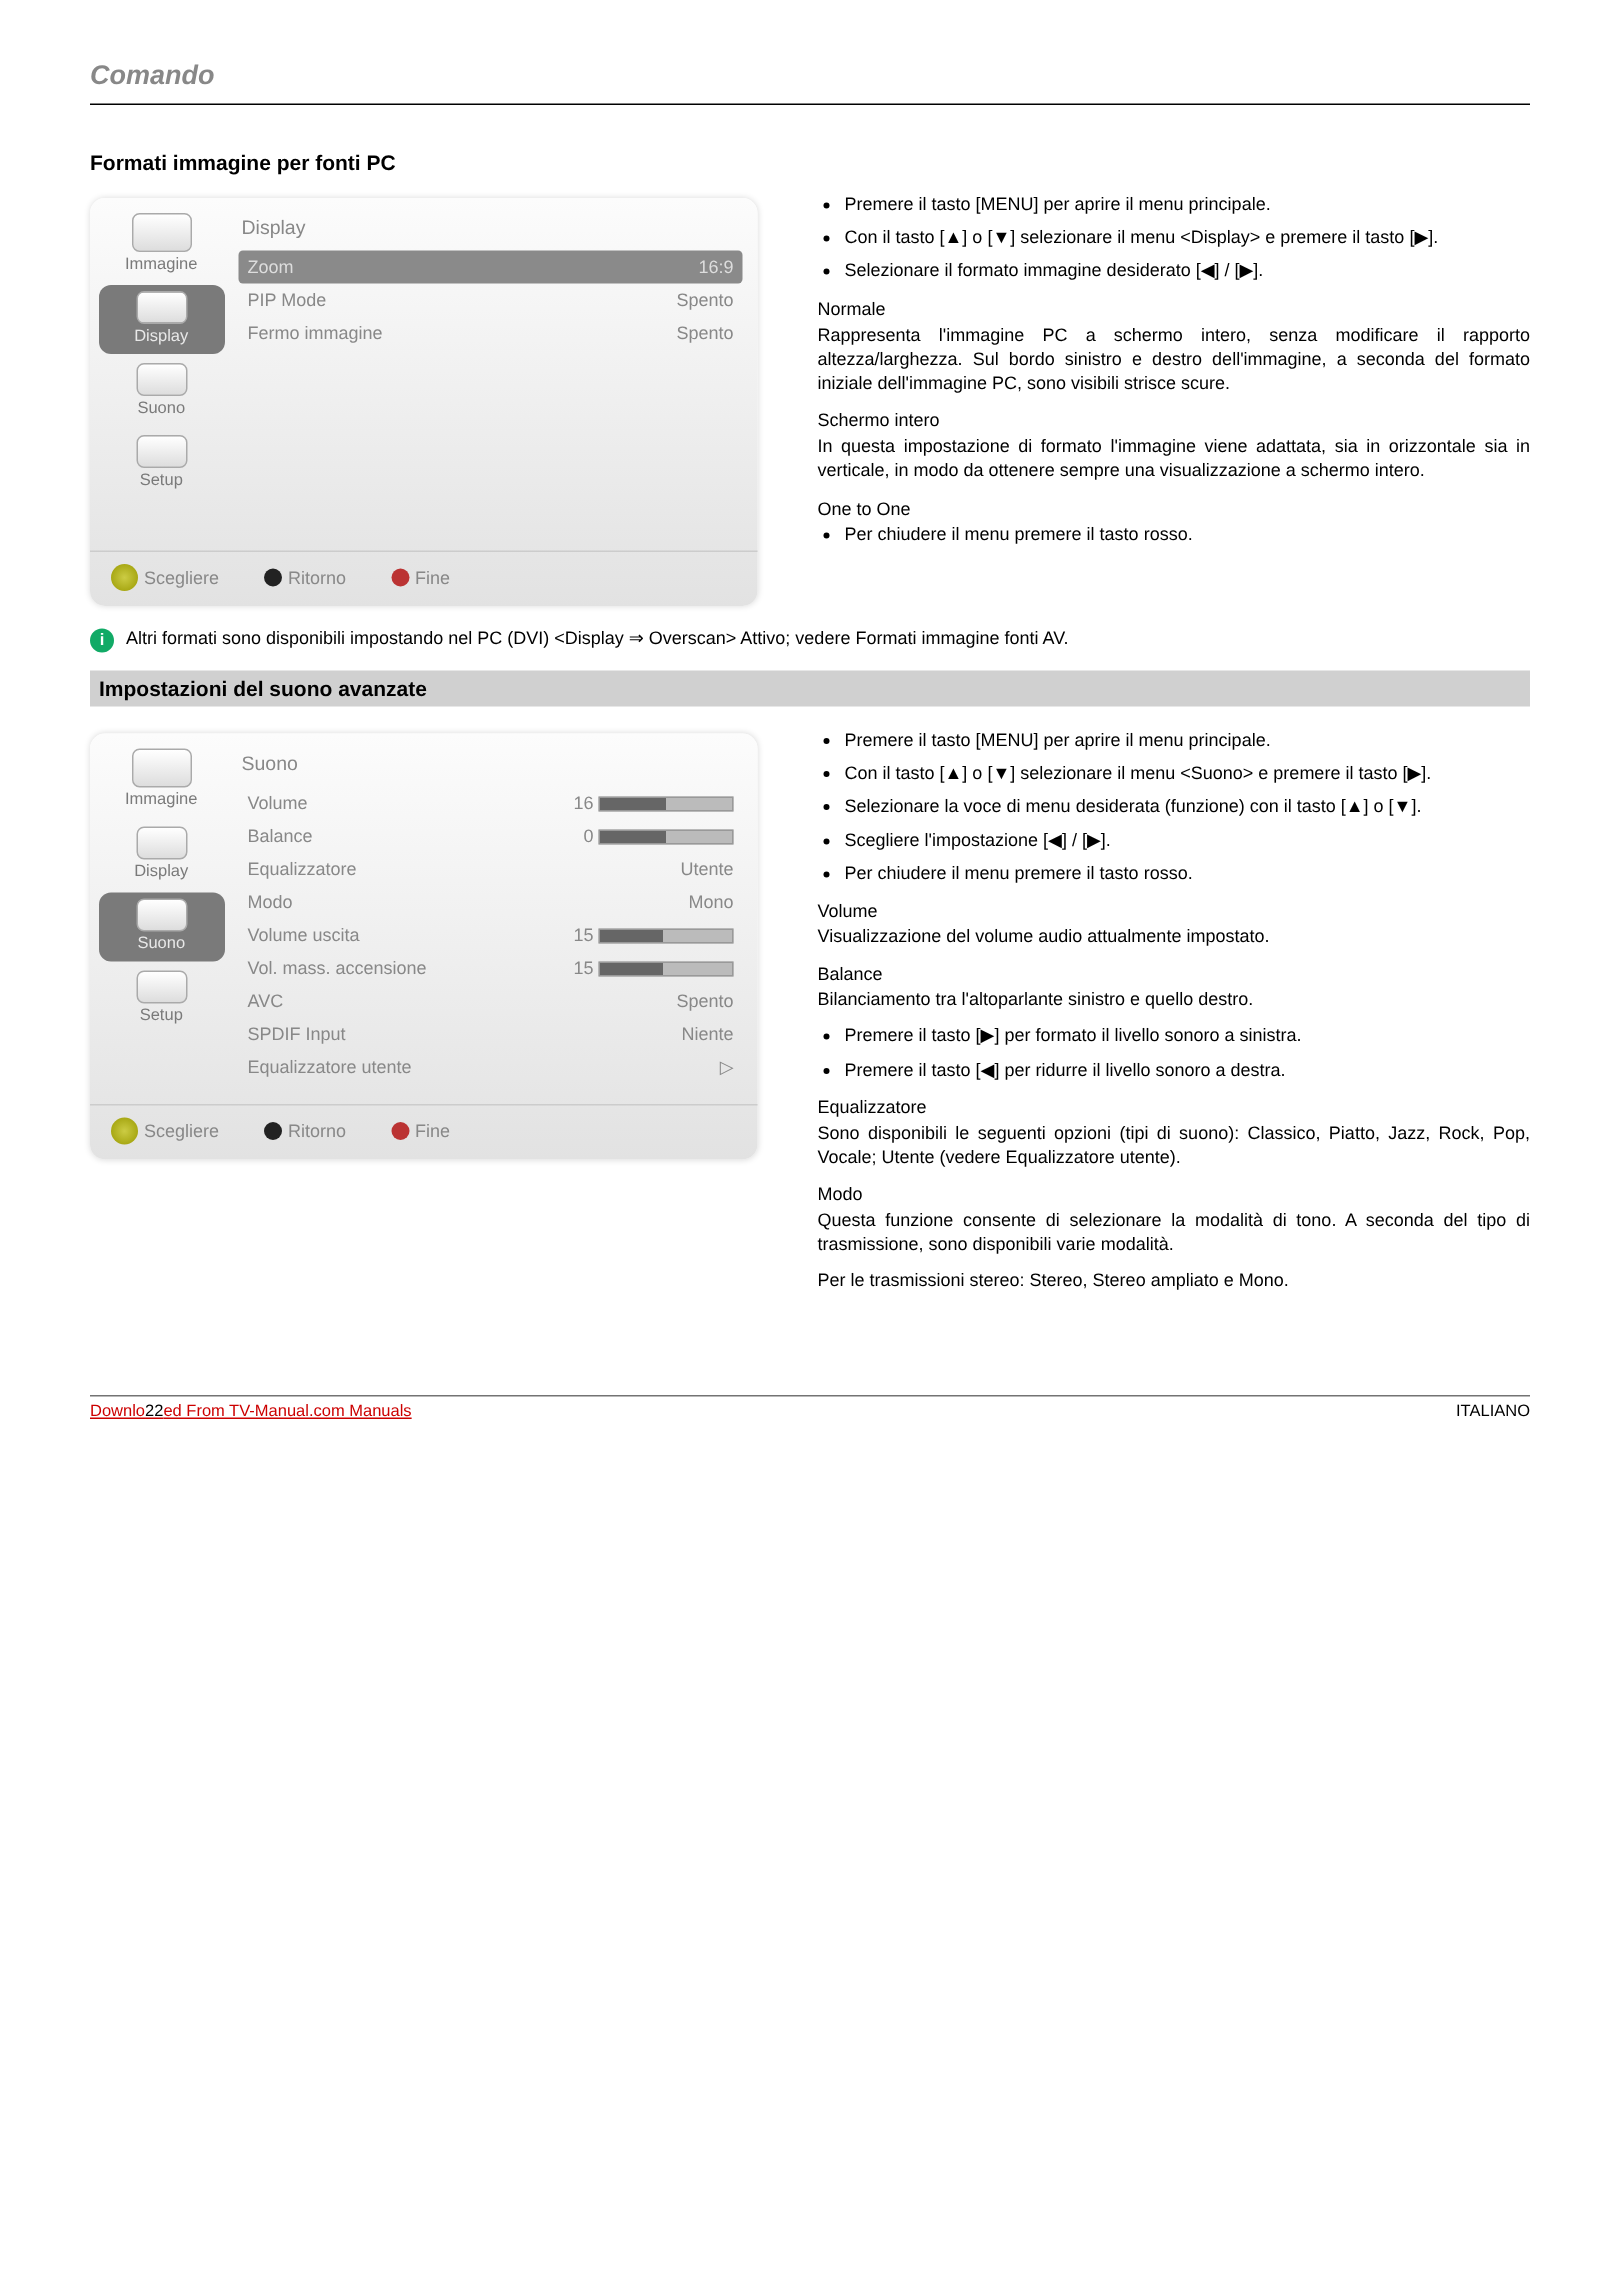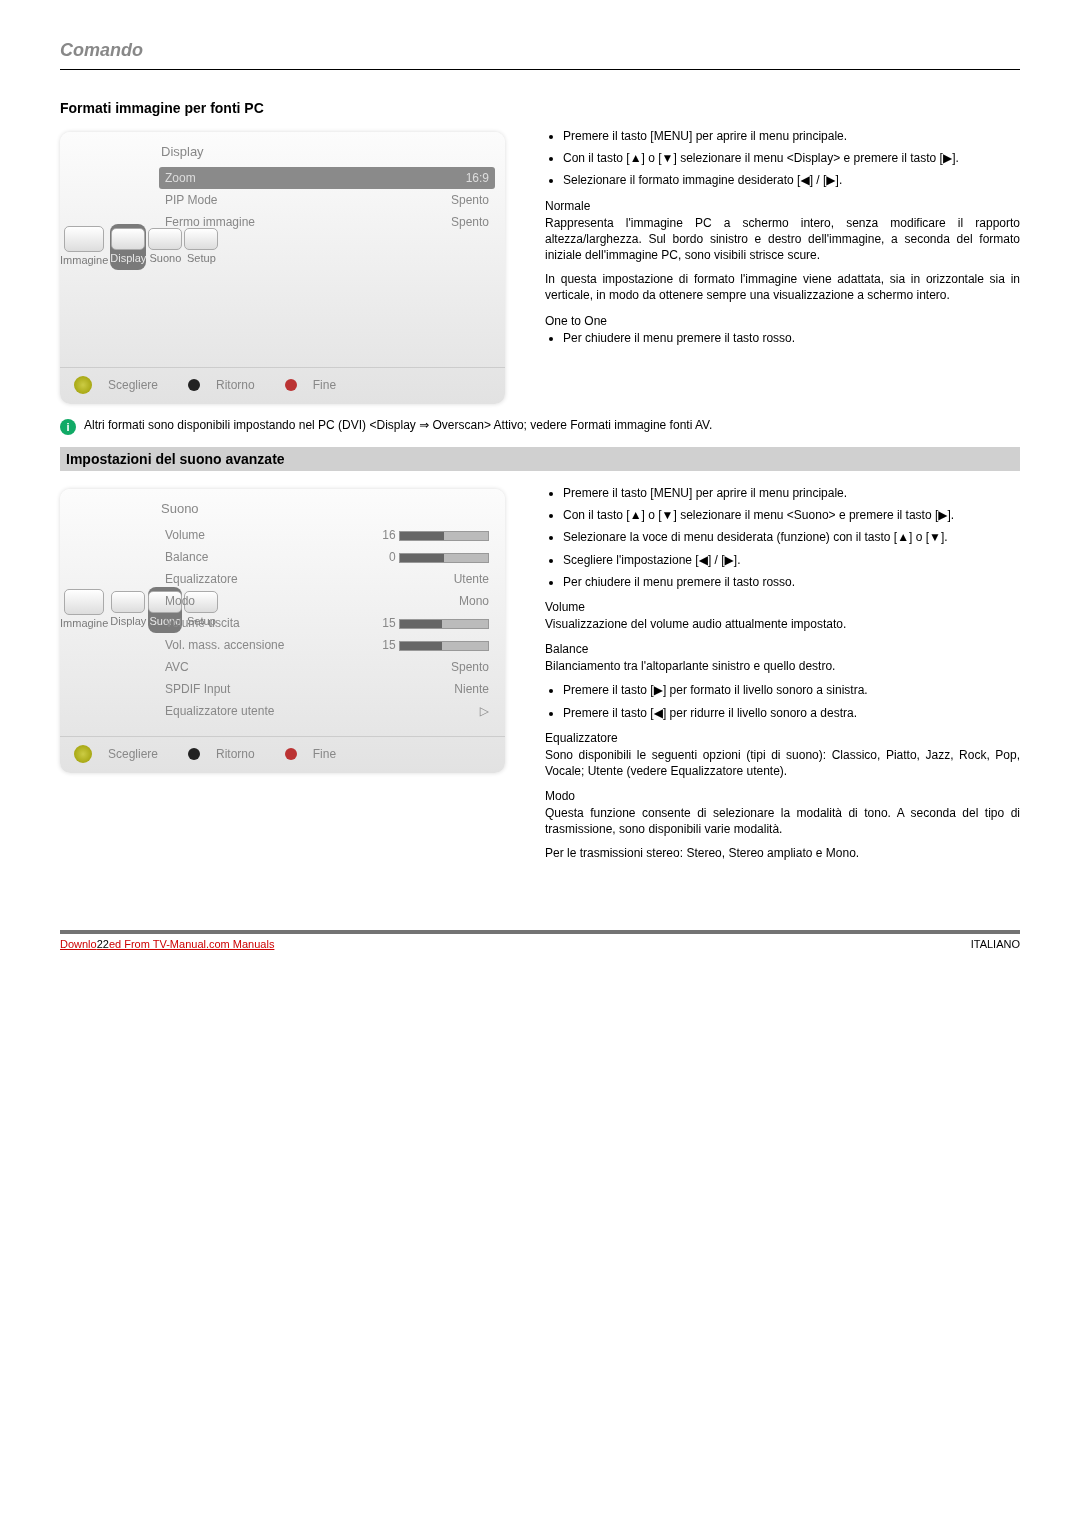--- a/index.html
+++ b/index.html
@@ -43,21 +43,21 @@
     width: 100%;
     padding-bottom: 6px;
     box-shadow: 0 0 4px rgba(0,0,0,0.15);
     margin-top: 4px;
   }
   .menu-body { display: flex; }
   .left-tabs {
     width: 95px;
     padding: 6px 0;
     display: flex;
-    flex-direction: row;
+    flex-direction: column;
     align-items: center;
     gap: 2px;
   }
   .tab {
     width: 84px;
     text-align: center;
     font-size: 11px;
     color: #7a7a7a;
     padding: 4px 0 6px 0;
     border-radius: 8px;
@@ -91,40 +91,40 @@
   }
   .bar .fill { display: block; height: 100%; background: #666; }
   .menu-footer {
     display: flex; gap: 30px;
     padding: 8px 14px 4px 14px;
     align-items: center;
     color: #888; font-size: 12px;
     border-top: 1px solid #ccc;
     margin-top: 6px;
   }
-  .fbtn { display: flex; align-items: center; gap: 16px; }
+  .fbtn { display: flex; align-items: center; gap: 4px; }
   .gear { width: 18px; height: 18px; border-radius: 50%; background: radial-gradient(circle,#cc4,#990); display:inline-block;}
   .dot { width: 12px; height: 12px; border-radius: 50%; display:inline-block;}
   .dot.black { background:#222; }
   .dot.red { background:#b33; }
   ul.bullets { list-style: disc; padding-left: 18px; margin-bottom: 10px; }
   ul.bullets li { margin-bottom: 6px; line-height: 1.35; }
   .subhead { margin-top: 10px; margin-bottom: 2px; }
   .para { text-align: justify; line-height: 1.35; margin-bottom: 8px; }
   .info-row { display: flex; align-items: flex-start; gap: 8px; margin-top: 14px; margin-bottom: 6px;}
   .info-icon {
     width: 16px; height: 16px; border-radius: 50%;
     background: #1a6; color: #fff; font-weight: bold;
     display: inline-flex; align-items: center; justify-content: center;
     font-size: 11px; flex-shrink: 0; margin-top: 1px;
   }
   .footer {
     display: flex; justify-content: space-between;
     margin-top: 60px; font-size: 11px;
-    border-top: 4px solid #737373;
+    border-top: 1px solid #737373;
     padding-top: 4px;
   }
   .footer a { color: #c00; text-decoration: underline; }
 </style>
 </head>
 <body>
 
 <div class="header-title">Comando</div>
 <hr class="divider">
 
@@ -173,20 +173,21 @@
     </div>
   </div>
   <div class="right-col">
     <ul class="bullets">
       <li>Premere il tasto [MENU] per aprire il menu principale.</li>
       <li>Con il tasto [▲] o [▼] selezionare il menu &lt;Display&gt; e premere il tasto [▶].</li>
       <li>Selezionare il formato immagine desiderato [◀] / [▶].</li>
     </ul>
     <div class="subhead">Normale</div>
     <div class="para">Rappresenta l'immagine PC a schermo intero, senza modificare il rapporto altezza/larghezza. Sul bordo sinistro e destro dell'immagine, a seconda del formato iniziale dell'immagine PC, sono visibili strisce scure.</div>
+    <div class="subhead">Schermo intero</div>
     <div class="para">In questa impostazione di formato l'immagine viene adattata, sia in orizzontale sia in verticale, in modo da ottenere sempre una visualizzazione a schermo intero.</div>
     <div class="subhead">One to One</div>
     <ul class="bullets">
       <li>Per chiudere il menu premere il tasto rosso.</li>
     </ul>
   </div>
 </div>
 
 <div class="info-row">
   <span class="info-icon">i</span>

